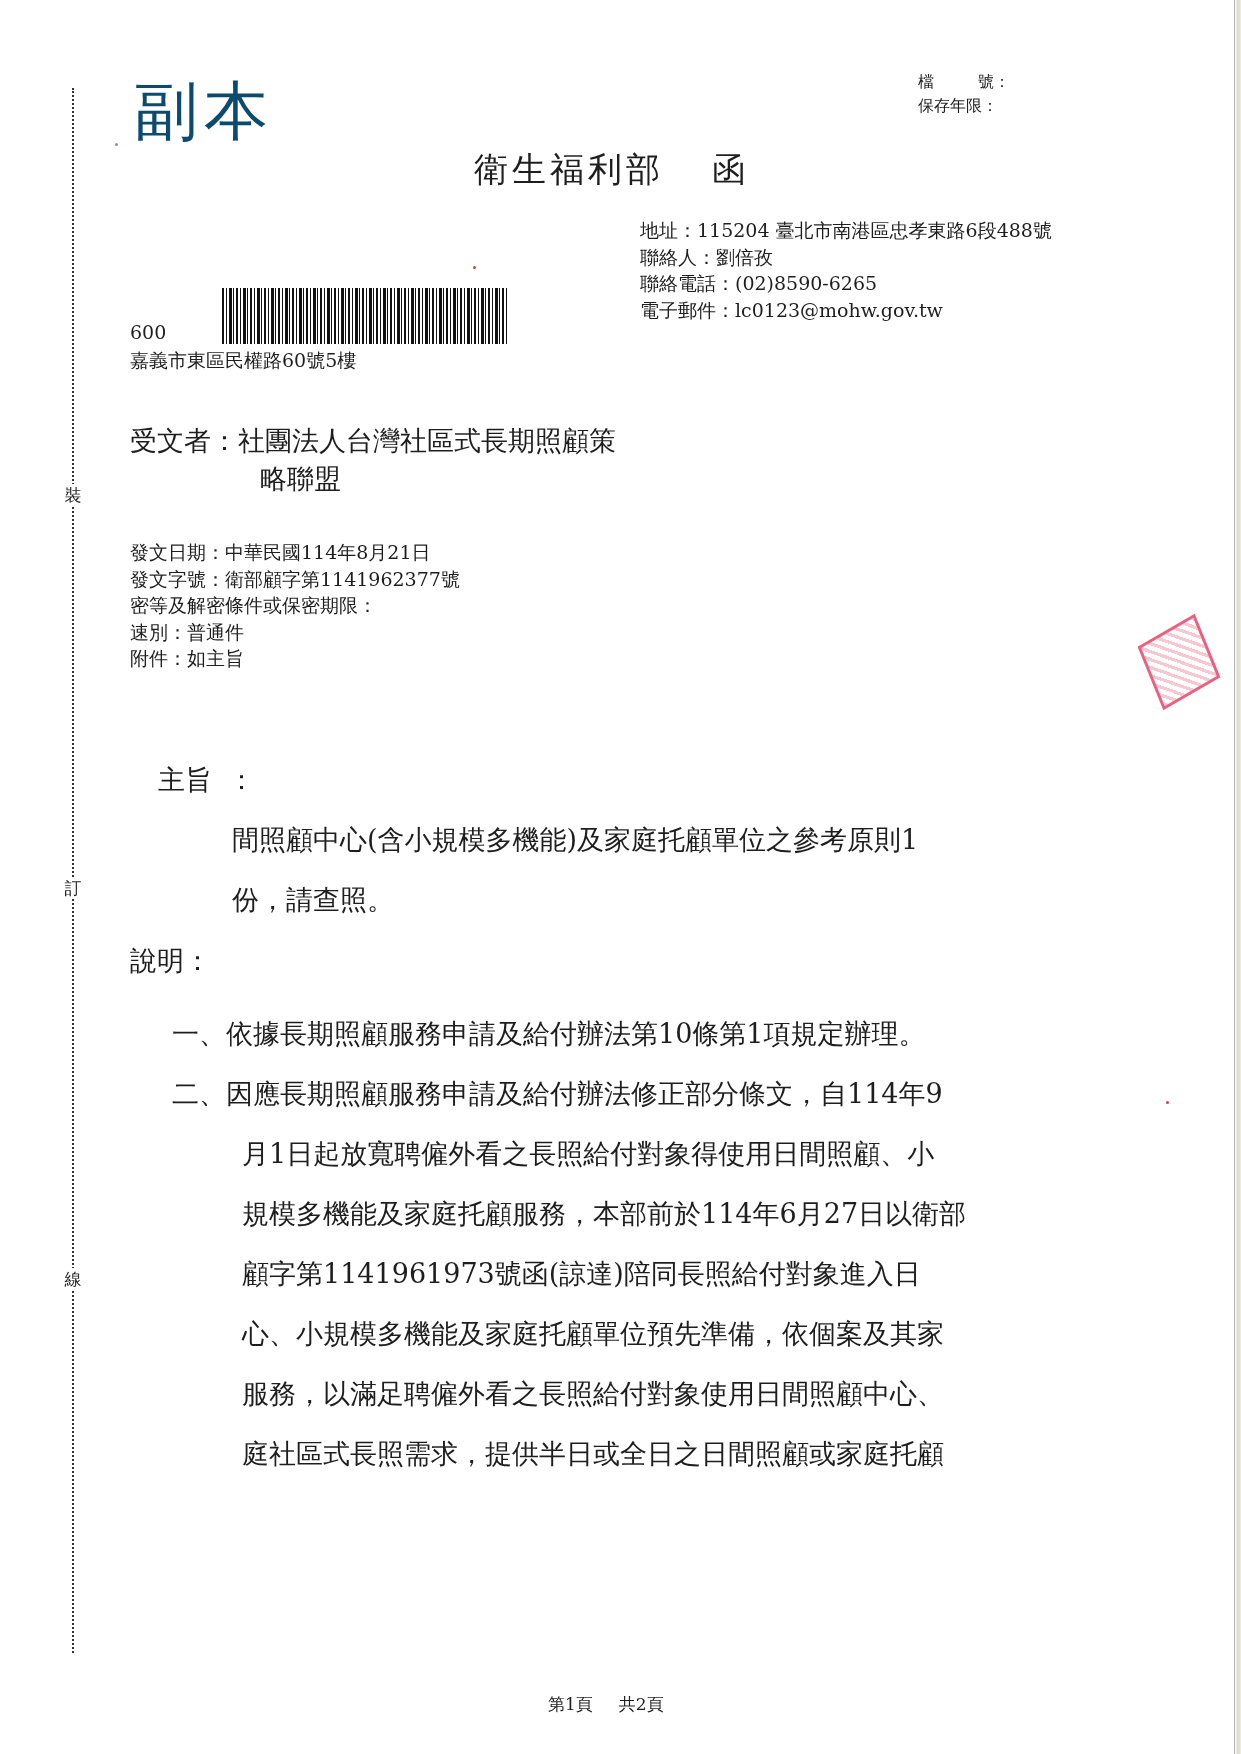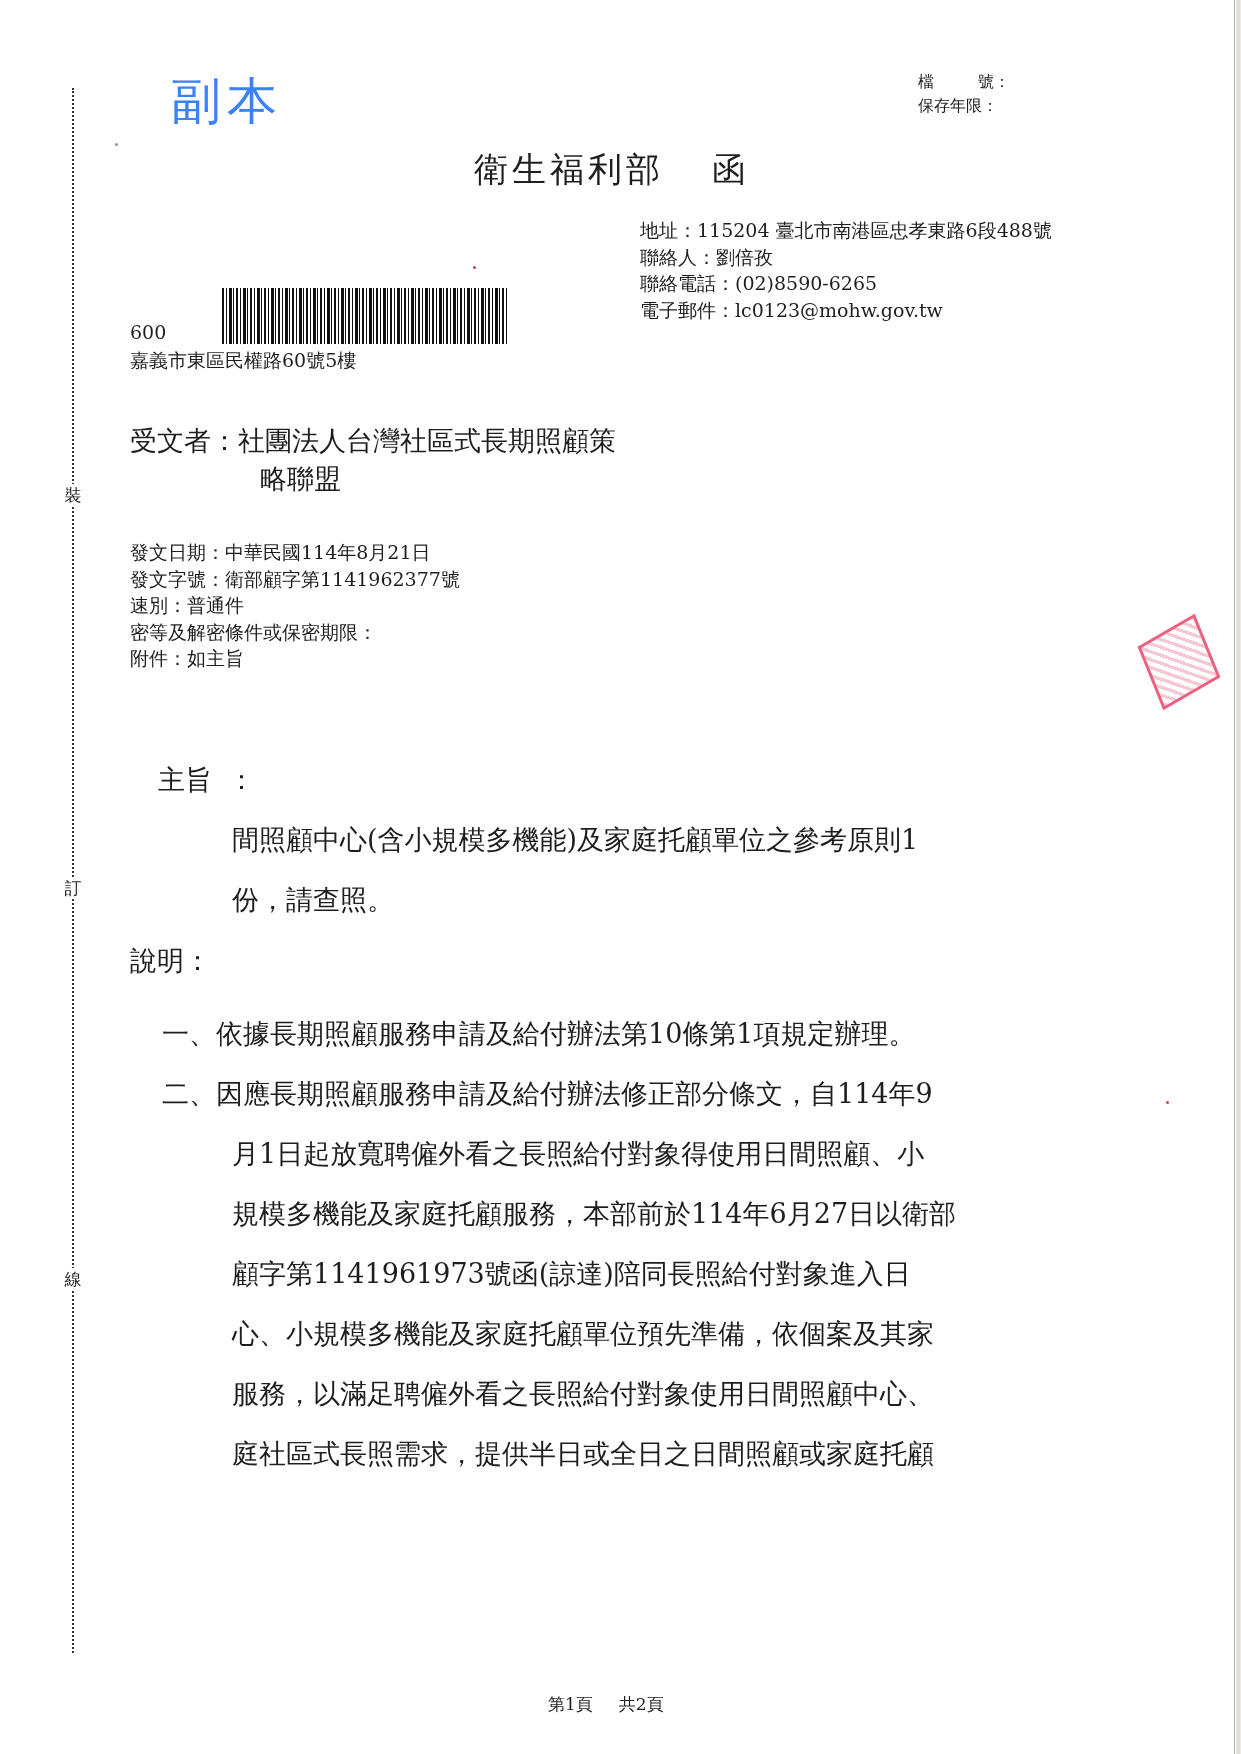--- a/index.html
+++ b/index.html
@@ -38,25 +38,24 @@
       width: 26px;
       text-align: center;
       font-size: 17px;
       background: #fff;
       line-height: 22px;
     }
     .copy-mark {
       position: absolute;
       left: 134px;
       top: 68px;
-      font-size: 50px;
+      font-size: 64px;
       letter-spacing: 6px;
       font-weight: normal;
-      color: #3b82f6;
-      margin-left: 37px;
+      color: #0c4a6e;
     }
     .file-meta {
       position: absolute;
       left: 918px;
       top: 70px;
       font-size: 16px;
       line-height: 24px;
     }
     .file-meta .row { display: flex; }
     .file-meta .lbl { width: 92px; display: flex; justify-content: space-between; }
@@ -128,21 +127,21 @@
     .subject .colon { width: 22px; flex: none; }
     .subject .indent { padding-left: 74px; }
     .explain-label {
       position: absolute;
       left: 130px;
       top: 943px;
       font-size: 27px;
     }
     .explain-items {
       position: absolute;
-      left: 162px;
+      left: 172px;
       top: 1004px;
       font-size: 27px;
       line-height: 60px;
       width: 960px;
     }
     .explain-items .cont { padding-left: 70px; }
     .seal {
       position: absolute;
       left: 1146px;
       top: 628px;
@@ -209,22 +208,22 @@
 <div class="receiver">
   <div>
     <span>受文者：</span><span>社團法人台灣社區式長期照顧策</span>
   </div>
   <div class="cont">略聯盟</div>
 </div>
 
 <div class="meta-block">
   <div>發文日期：中華民國114年8月21日</div>
   <div>發文字號：衛部顧字第1141962377號</div>
+  <div>密等及解密條件或保密期限：</div>
   <div>速別：普通件</div>
-  <div>密等及解密條件或保密期限：</div>
   <div>附件：如主旨</div>
 </div>
 
 <div class="seal"></div>
 
 <div class="subject">
   <div class="row">
     <span class="hd">主旨</span>
       <span class="colon">：</span>
   </div>

